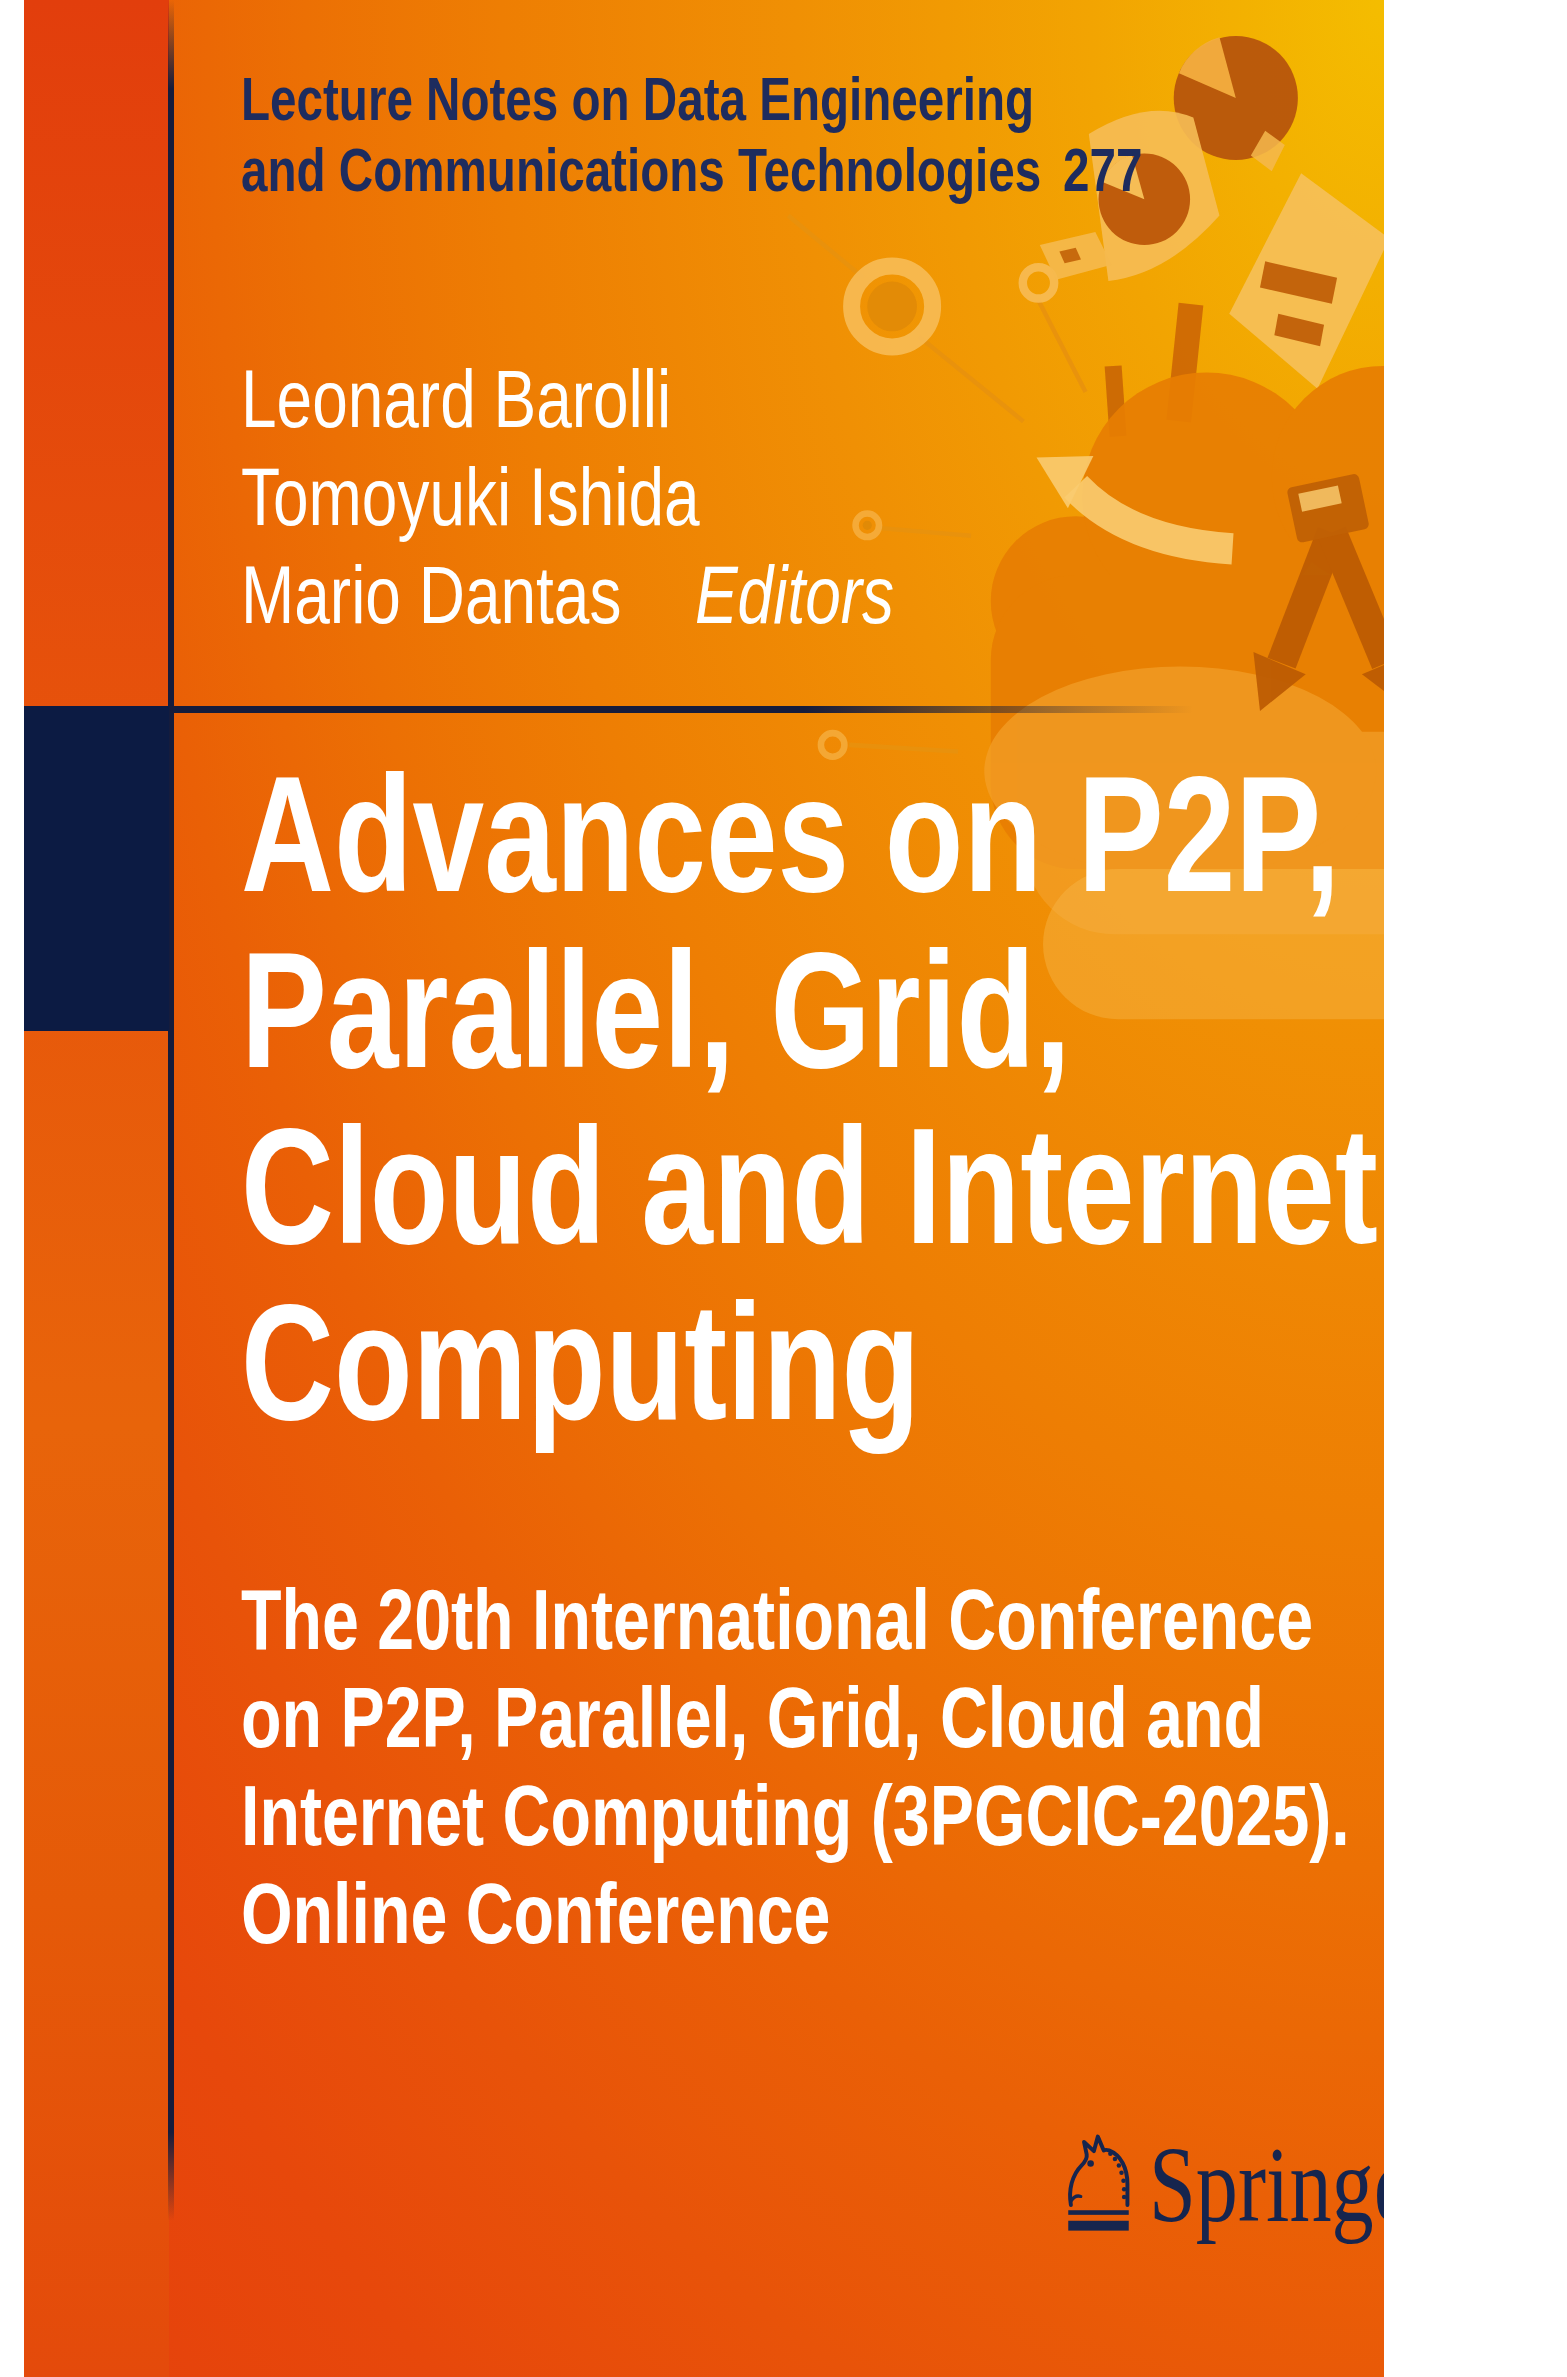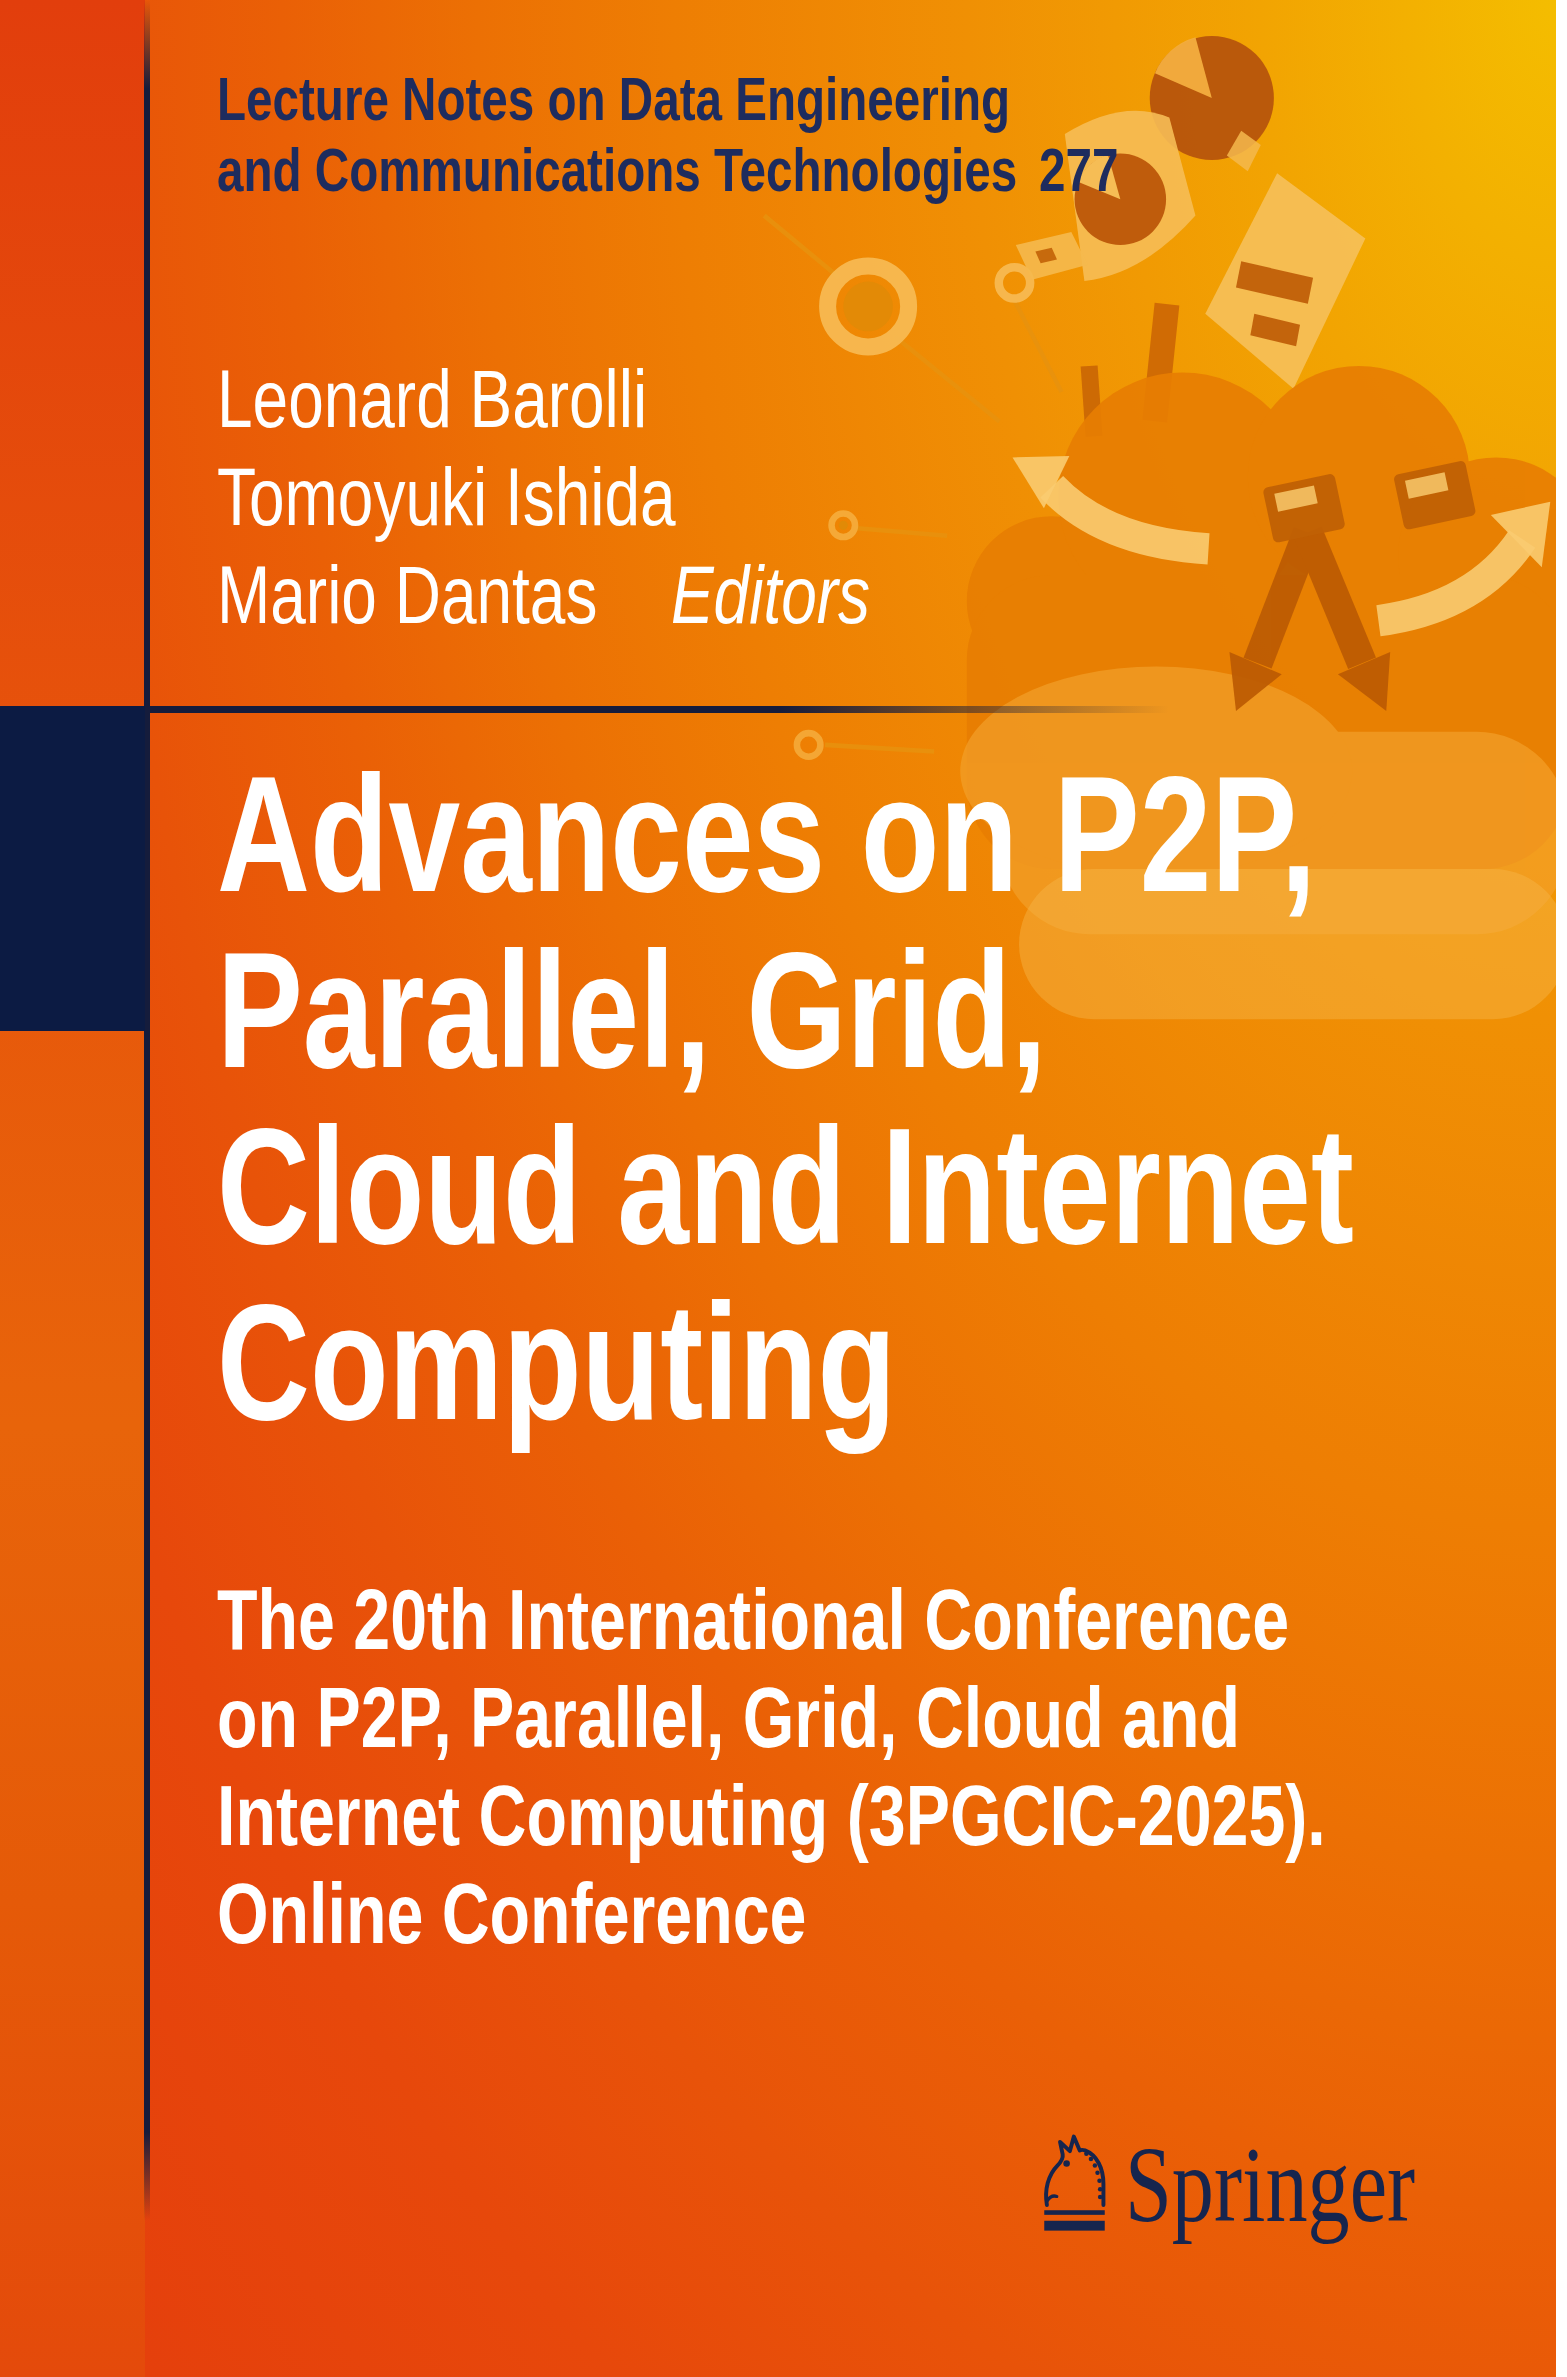--- a/index.html
+++ b/index.html
@@ -1,20 +1,20 @@
 <!DOCTYPE html>
 <html style="font-size:10.5px"><head>
 <meta charset="utf-8">
 <style>
   html,body{margin:0;padding:0;}
   body{font-family:"Liberation Sans",sans-serif;}
-  .cover{position:relative;width:1556px;height:2377px;overflow:hidden;
+  .cover{position:relative;width:1360px;height:2377px;overflow:hidden;
     background:radial-gradient(ellipse 1960px 3397px at 100% 0%,
       #f4bd00 0%, #f2a402 15%, #f09004 30%, #ee7e03 45%, #ec7004 55%,
-      #ea6006 65%, #e85309 75%, #e7480b 85%, #e5400c 100%);}
+      #ea6006 65%, #e85309 75%, #e7480b 85%, #e5400c 100%);margin-left:24px;}
   
   .left-panel{position:absolute;left:0;top:0;width:145px;height:2377px;
     background:linear-gradient(180deg,#e23e0c 0%,#e7550b 35%,#e8640a 60%,#e55a08 80%,#e44a0b 100%);}
   
   .vrule{position:absolute;left:144px;top:0;width:5.9px;height:2221px;
     background:linear-gradient(180deg,rgba(21,28,60,0) 0%,#151c3c 4%,#151c3c 96%,rgba(21,28,60,0) 100%);}
   .hrule{position:absolute;left:145px;top:706px;width:1024px;height:6.5px;
     background:linear-gradient(90deg,#151c3c 0%,#151c3c 62%,rgba(21,28,60,0) 100%);}
   .navy-square{position:absolute;left:0;top:706px;width:145px;height:325px;background:#0c1b43;}
   

